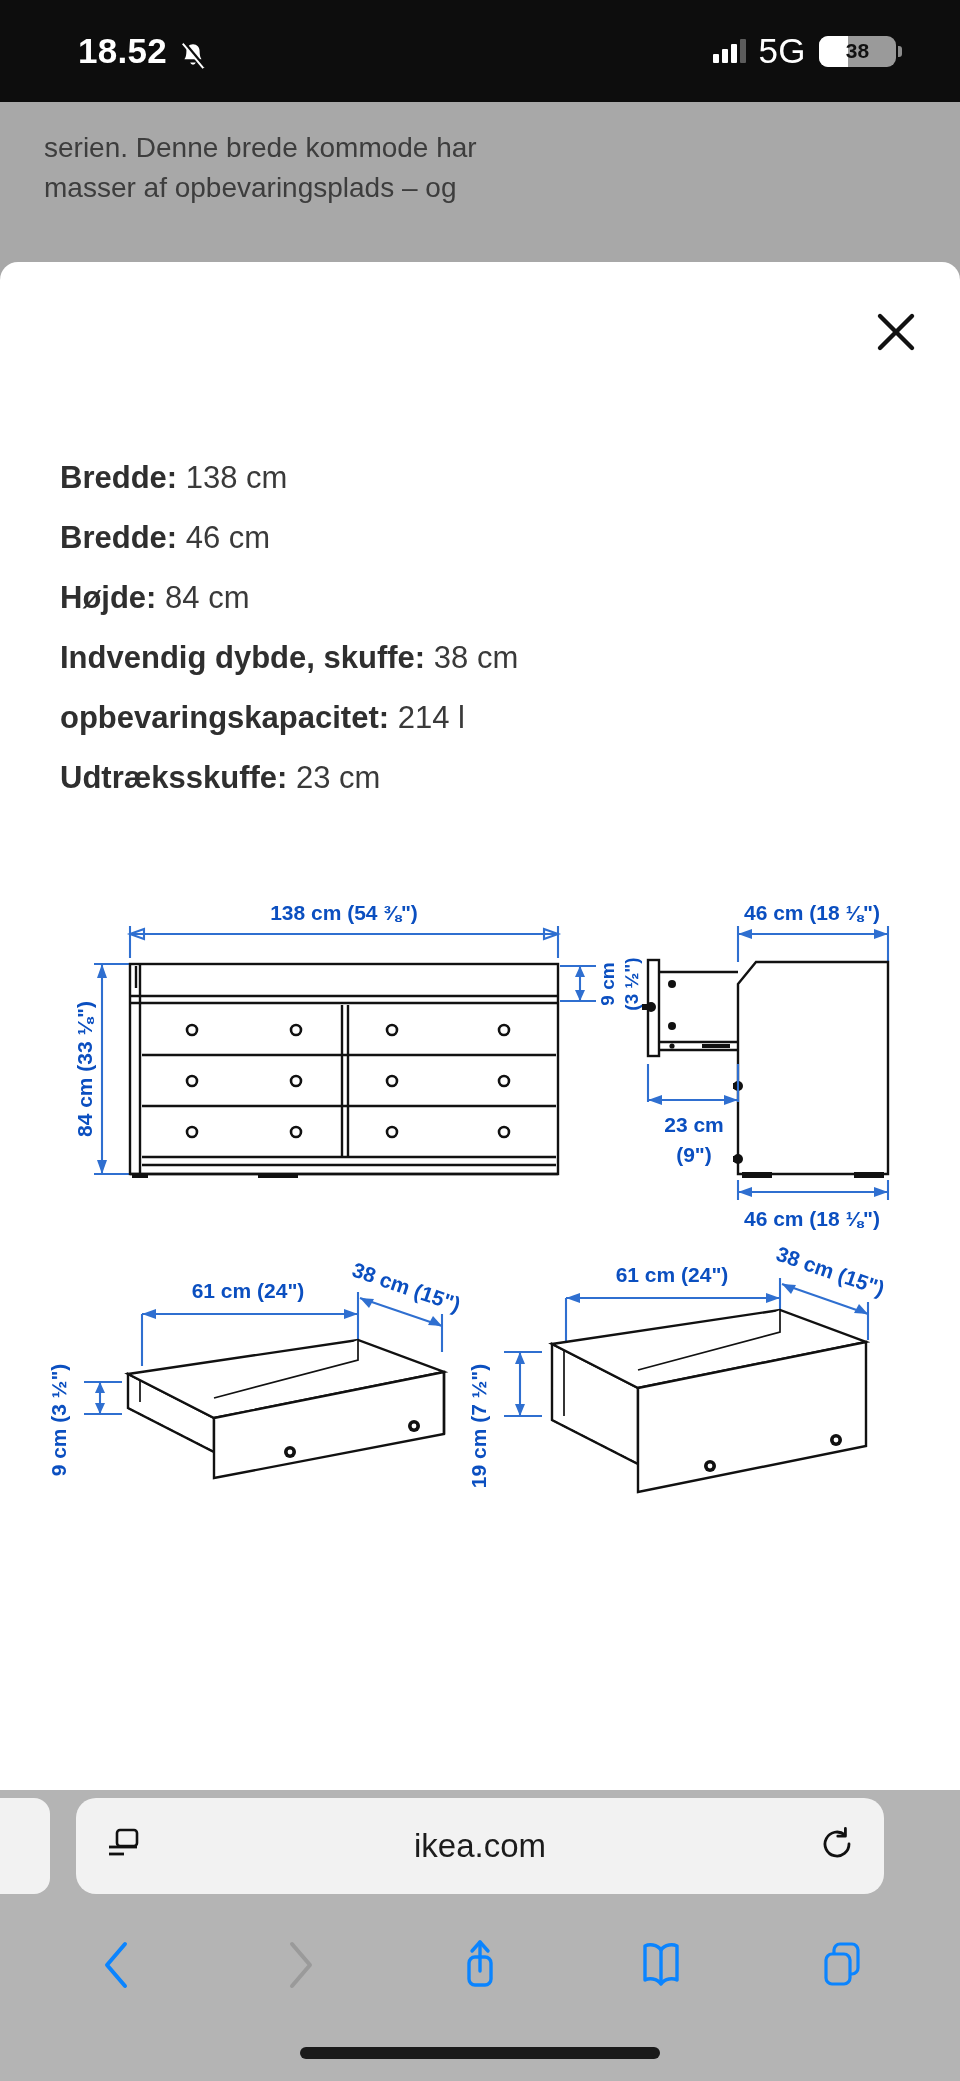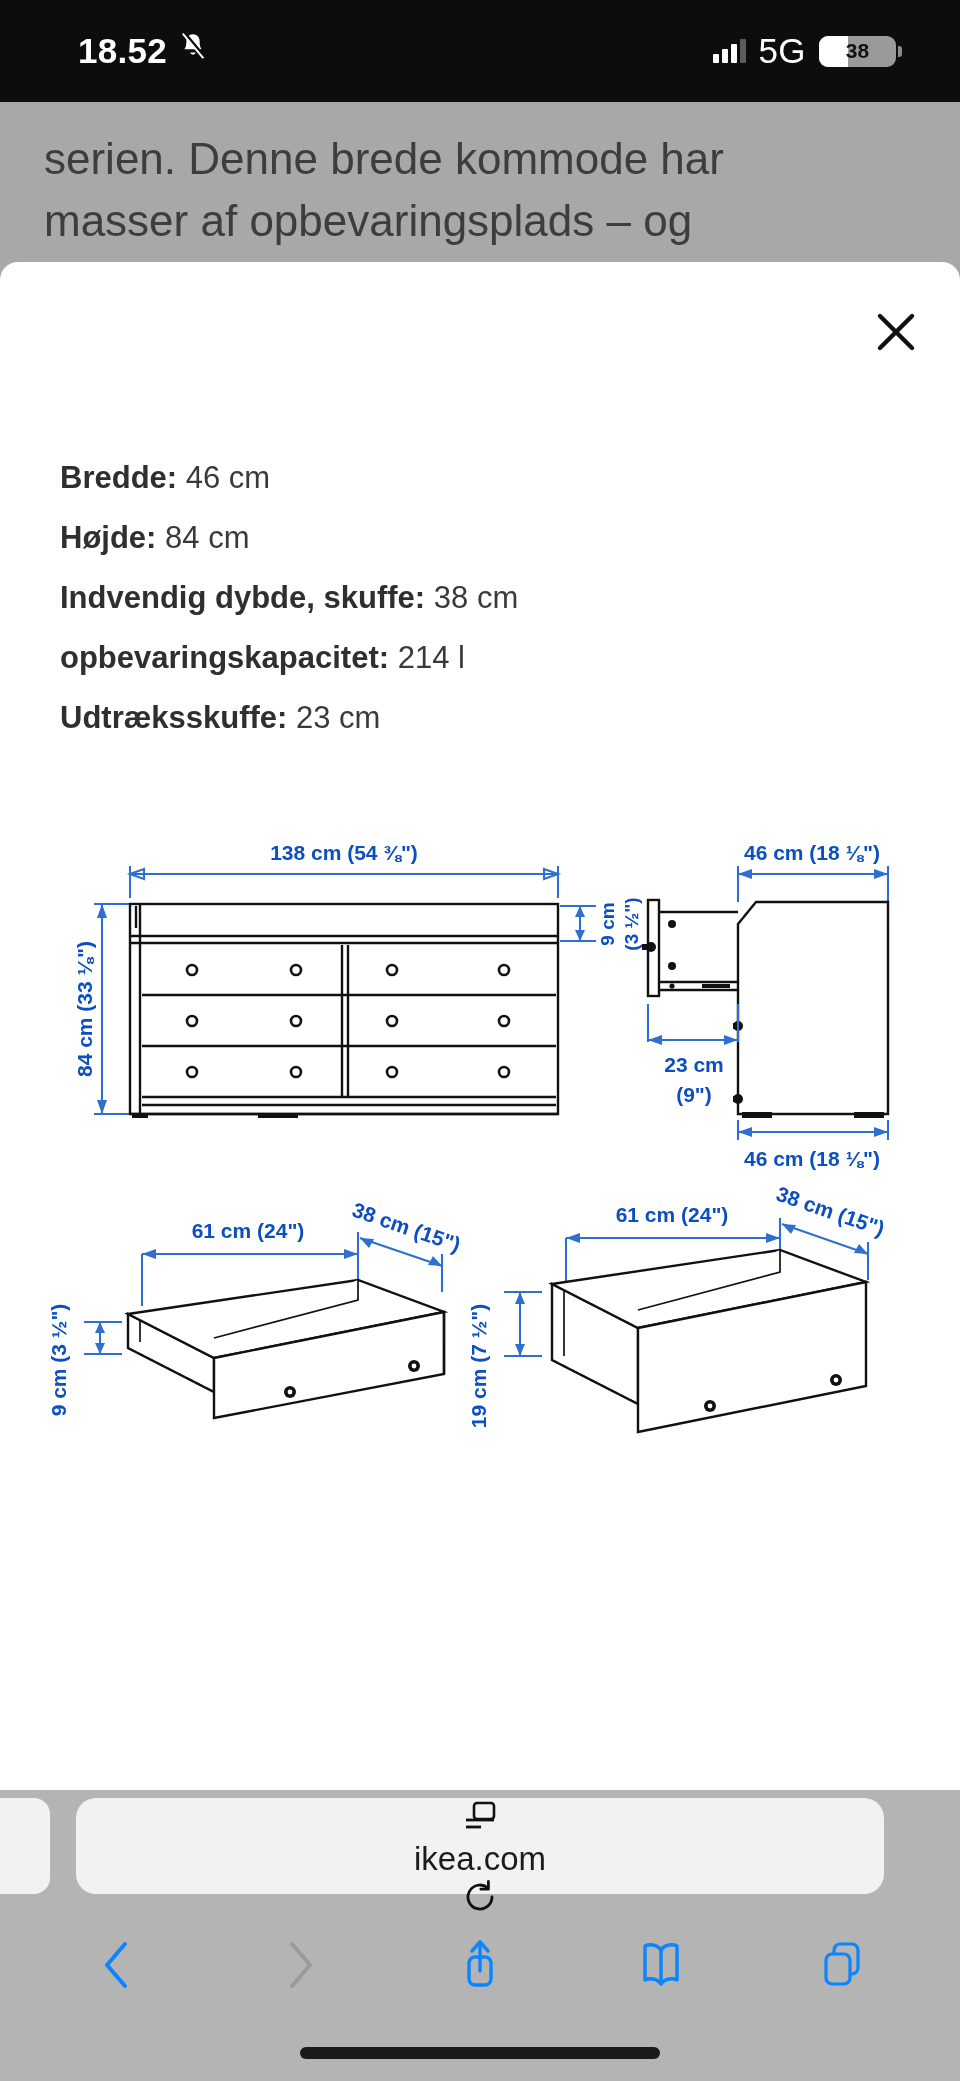--- a/index.html
+++ b/index.html
@@ -11,21 +11,21 @@
     overflow:hidden;
   }
 
   
   #status-bar{
     position:absolute; left:0; top:0; width:960px; height:102px;
     background:#0d0d0d; color:#ffffff;
     display:flex; align-items:center; justify-content:space-between;
     padding:0 64px 0 78px;
   }
-  #status-left{ display:flex; align-items:flex-start; gap:13px; }
+  #status-left{ display:flex; align-items:flex-end; gap:13px; }
   #clock{ font-size:35px; font-weight:600; letter-spacing:.3px; }
   .bell-mute{ position:relative; width:26px; height:30px; }
   .bell-mute svg{ position:absolute; left:0; top:0; }
   #status-right{ display:flex; align-items:center; gap:13px; }
   #signal{ display:flex; align-items:flex-end; gap:3px; height:24px; }
   #signal i{ display:block; width:6px; background:#fff; border-radius:1px; }
   #signal i:nth-child(1){ height:9px; }
   #signal i:nth-child(2){ height:14px; }
   #signal i:nth-child(3){ height:19px; }
   #signal i:nth-child(4){ height:24px; background:#5c5c5c; }
@@ -47,21 +47,21 @@
     position:relative; z-index:2; width:100%; text-align:center;
     font-size:21px; font-weight:700; color:#111;
   }
 
   
   #page-behind{
     position:absolute; left:0; top:102px; width:960px; height:160px;
     background:#a8a8a8; overflow:hidden; padding:26px 44px 0 44px;
   }
   #page-behind p{
-    font-size:44px; line-height:1.42; color:#3d3d3d;
+    font-size:28px; line-height:1.42; color:#3d3d3d;
   }
 
   
   #sheet{
     position:absolute; left:0; top:262px; width:960px; height:1528px;
     background:#ffffff; border-radius:18px 18px 0 0;
   }
   #sheet-header{
     position:relative; height:120px;
   }
@@ -97,21 +97,20 @@
   #urlbar-row{ position:relative; height:120px; }
   #tab-prev{
     position:absolute; left:-40px; top:8px; width:90px; height:96px;
     background:#f2f2f2; border-radius:16px;
   }
   #urlbar{
     position:absolute; left:76px; top:8px; width:808px; height:96px;
     background:#f2f2f2; border-radius:20px;
     display:flex; align-items:center; justify-content:space-between;
     padding:0 28px;
-    flex-direction:column;
   }
   #url-text{ font-size:33px; color:#1c1c1c; flex:1; text-align:center; }
   #nav-row{
     position:absolute; left:0; top:120px; width:960px; height:110px;
     display:flex; align-items:center; justify-content:space-around;
     padding:0 28px;
   }
   .navbtn{ width:80px; height:80px; display:flex; align-items:center; justify-content:center; cursor:pointer; }
   #home-indicator{
     position:absolute; left:50%; transform:translateX(-50%);
@@ -159,20 +158,24 @@
   <div id="sheet-header">
     <div id="close-button">
       <svg width="44" height="44" viewBox="0 0 44 44">
         <line x1="6" y1="6" x2="38" y2="38" stroke="#111" stroke-width="4.4" stroke-linecap="round"></line>
         <line x1="38" y1="6" x2="6" y2="38" stroke="#111" stroke-width="4.4" stroke-linecap="round"></line>
       </svg>
     </div>
   </div>
 
   <div id="spec-list">
+    <div class="spec-row">
+      <span class="spec-label">Bredde:</span>
+      <span class="spec-value">138 cm</span>
+    </div>
     <div class="spec-row">
       <span class="spec-label">Bredde:</span>
       <span class="spec-value">46 cm</span>
     </div>
     <div class="spec-row">
       <span class="spec-label">Højde:</span>
       <span class="spec-value">84 cm</span>
     </div>
     <div class="spec-row">
       <span class="spec-label">Indvendig dybde, skuffe:</span>

